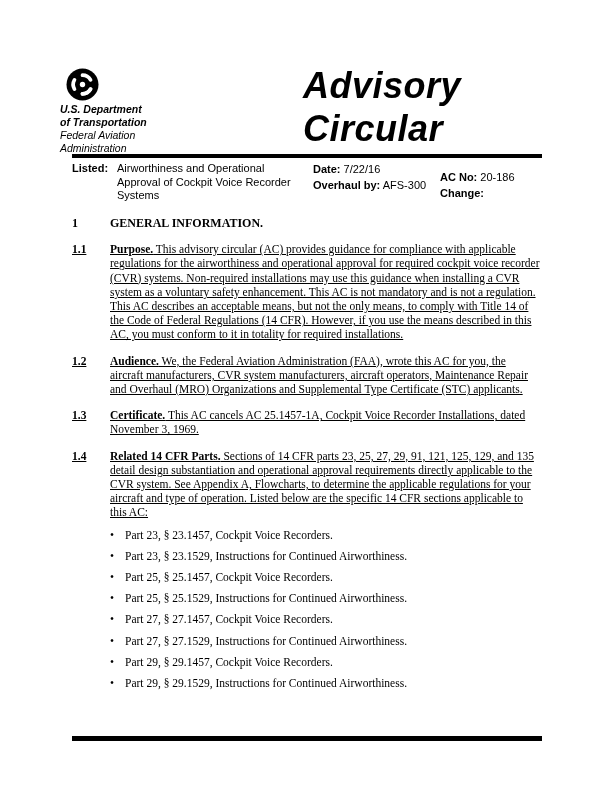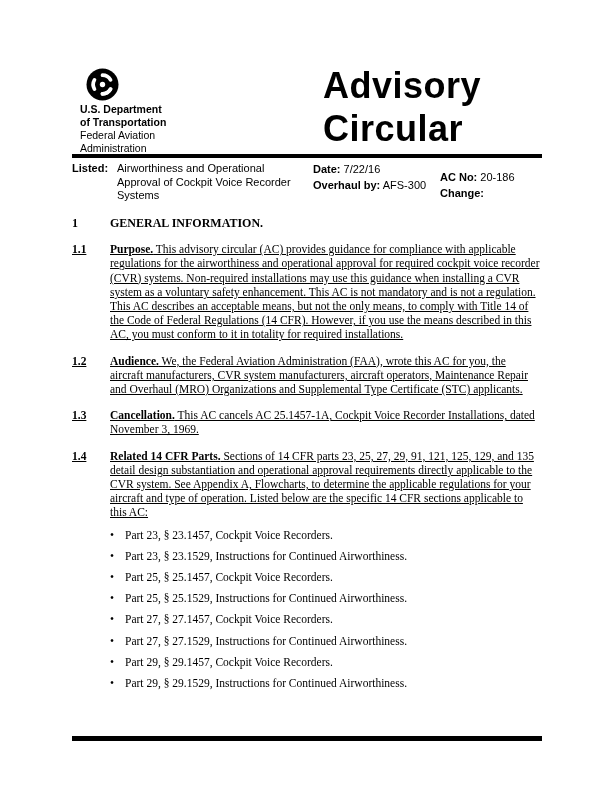--- a/index.html
+++ b/index.html
@@ -8,21 +8,21 @@
     width: 612px;
     height: 792px;
     margin: 0 auto;
     background: #ffffff;
     color: #000000;
     font-family: "Liberation Serif", serif;
     overflow: hidden;
   }
 
   
-  .masthead { position: absolute; top: 68px; left: 80px; right: 70px; height: 88px; }
+  .masthead { position: absolute; top: 68px; left: 60px; right: 70px; height: 88px; font-style: italic; }
   .agency { position: absolute; left: 0; top: 0; }
   .logo-wrap { margin-left: 6px; width: 33px; height: 33px; }
   .agency-lines { margin-top: 2px; font-family: "Liberation Sans", sans-serif; font-size: 10.5px; line-height: 13px; }
   .agency-lines .bold { font-weight: bold; }
   .doc-title {
     position: absolute; left: 243px; top: -4px;
     font-family: "Liberation Sans", sans-serif;
     font-weight: bold; font-size: 36px; line-height: 43px;
     letter-spacing: 0.5px; white-space: nowrap;
   }
@@ -115,21 +115,21 @@
       <div><span class="lead">Purpose.</span><span> This advisory circular (AC) provides guidance for compliance with applicable regulations for the airworthiness and operational approval for required cockpit voice recorder (CVR) systems. Non-required installations may use this guidance when installing a CVR system as a voluntary safety enhancement. This AC is not mandatory and is not a regulation. This AC describes an acceptable means, but not the only means, to comply with Title 14 of the Code of Federal Regulations (14 CFR). However, if you use the means described in this AC, you must conform to it in totality for required installations.</span></div>
     </div>
 
     <div class="hang para">
       <div class="pnum">1.2</div>
       <div><span class="lead">Audience.</span><span> We, the Federal Aviation Administration (FAA), wrote this AC for you, the aircraft manufacturers, CVR system manufacturers, aircraft operators, Maintenance Repair and Overhaul (MRO) Organizations and Supplemental Type Certificate (STC) applicants.</span></div>
     </div>
 
     <div class="hang para">
       <div class="pnum">1.3</div>
-      <div><span class="lead">Cancellation.</span><span> This AC cancels AC 25.1457-1A, Cockpit Voice Recorder Installations, dated November 3, 1969.</span></div>
+      <div><span class="lead">Certificate.</span><span> This AC cancels AC 25.1457-1A, Cockpit Voice Recorder Installations, dated November 3, 1969.</span></div>
     </div>
 
     <div class="hang para">
       <div class="pnum">1.4</div>
       <div><span class="lead">Related 14 CFR Parts.</span><span> Sections of 14 CFR parts 23, 25, 27, 29, 91, 121, 125, 129, and 135 detail design substantiation and operational approval requirements directly applicable to the CVR system. See Appendix A, Flowcharts, to determine the applicable regulations for your aircraft and type of operation. Listed below are the specific 14 CFR sections applicable to this AC:</span></div>
     </div>
 
     <div class="bullets">
       <div class="bullet-row">
         <span class="bullet-marker">•</span>

